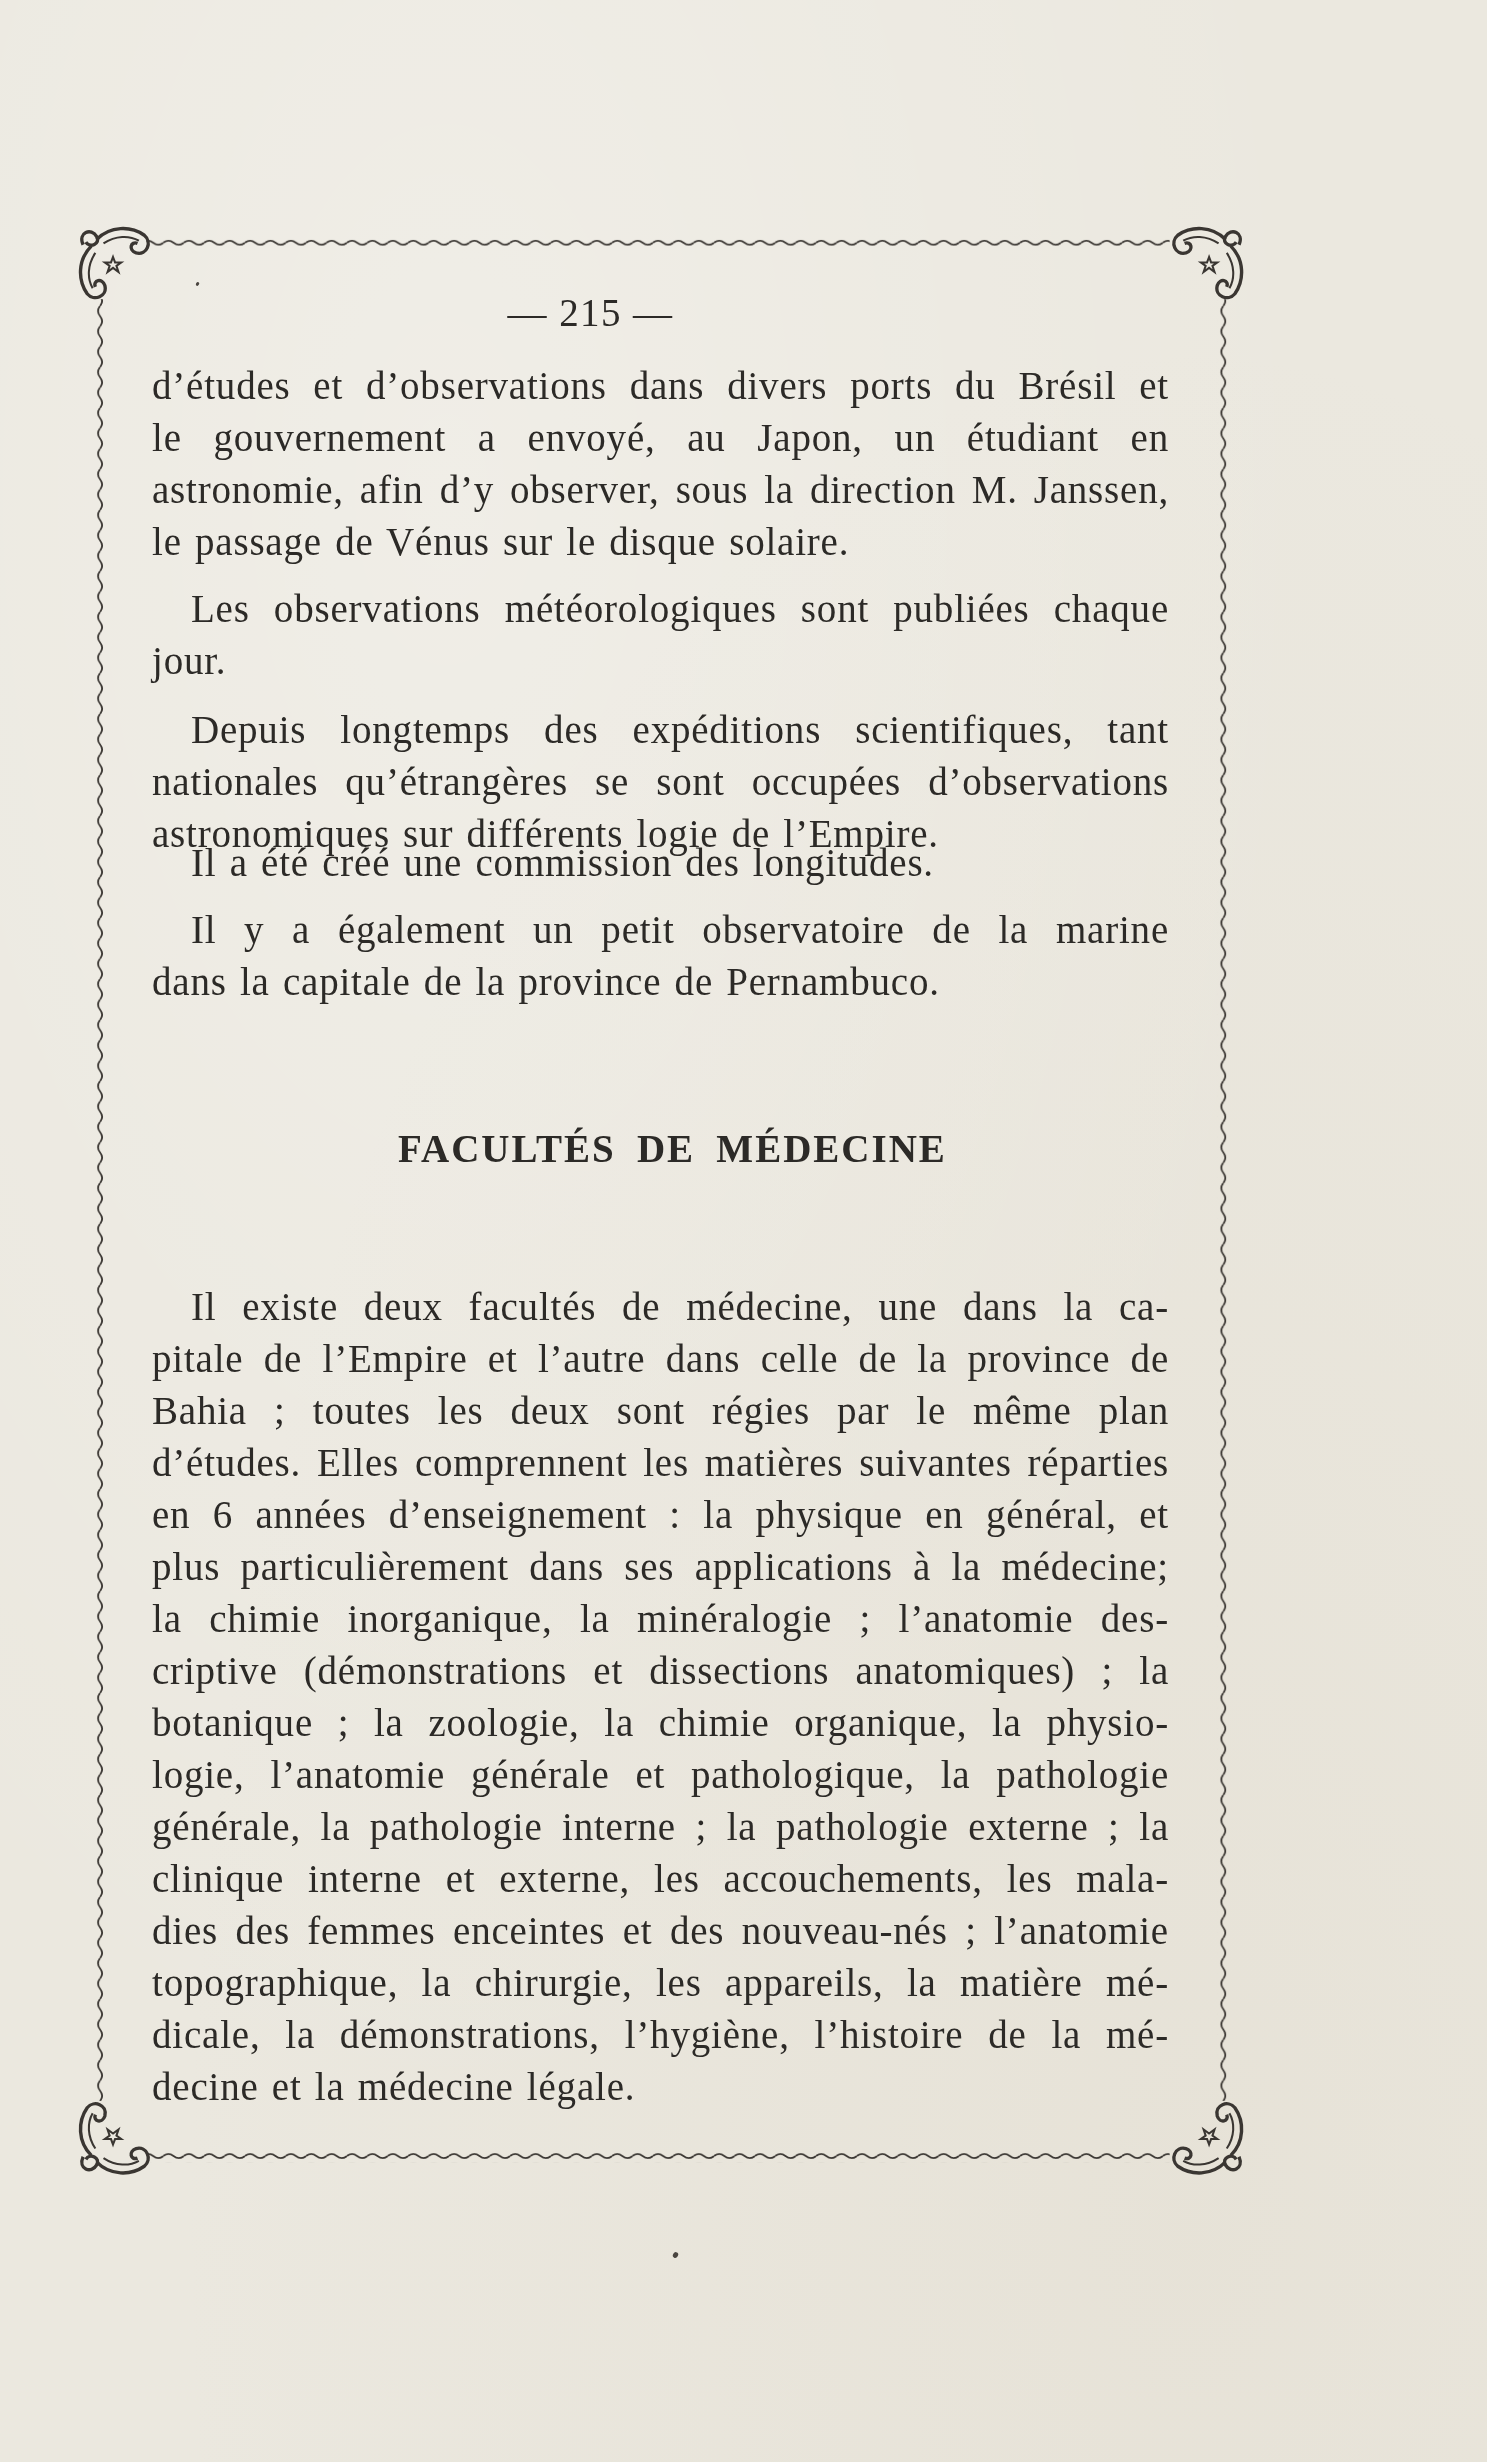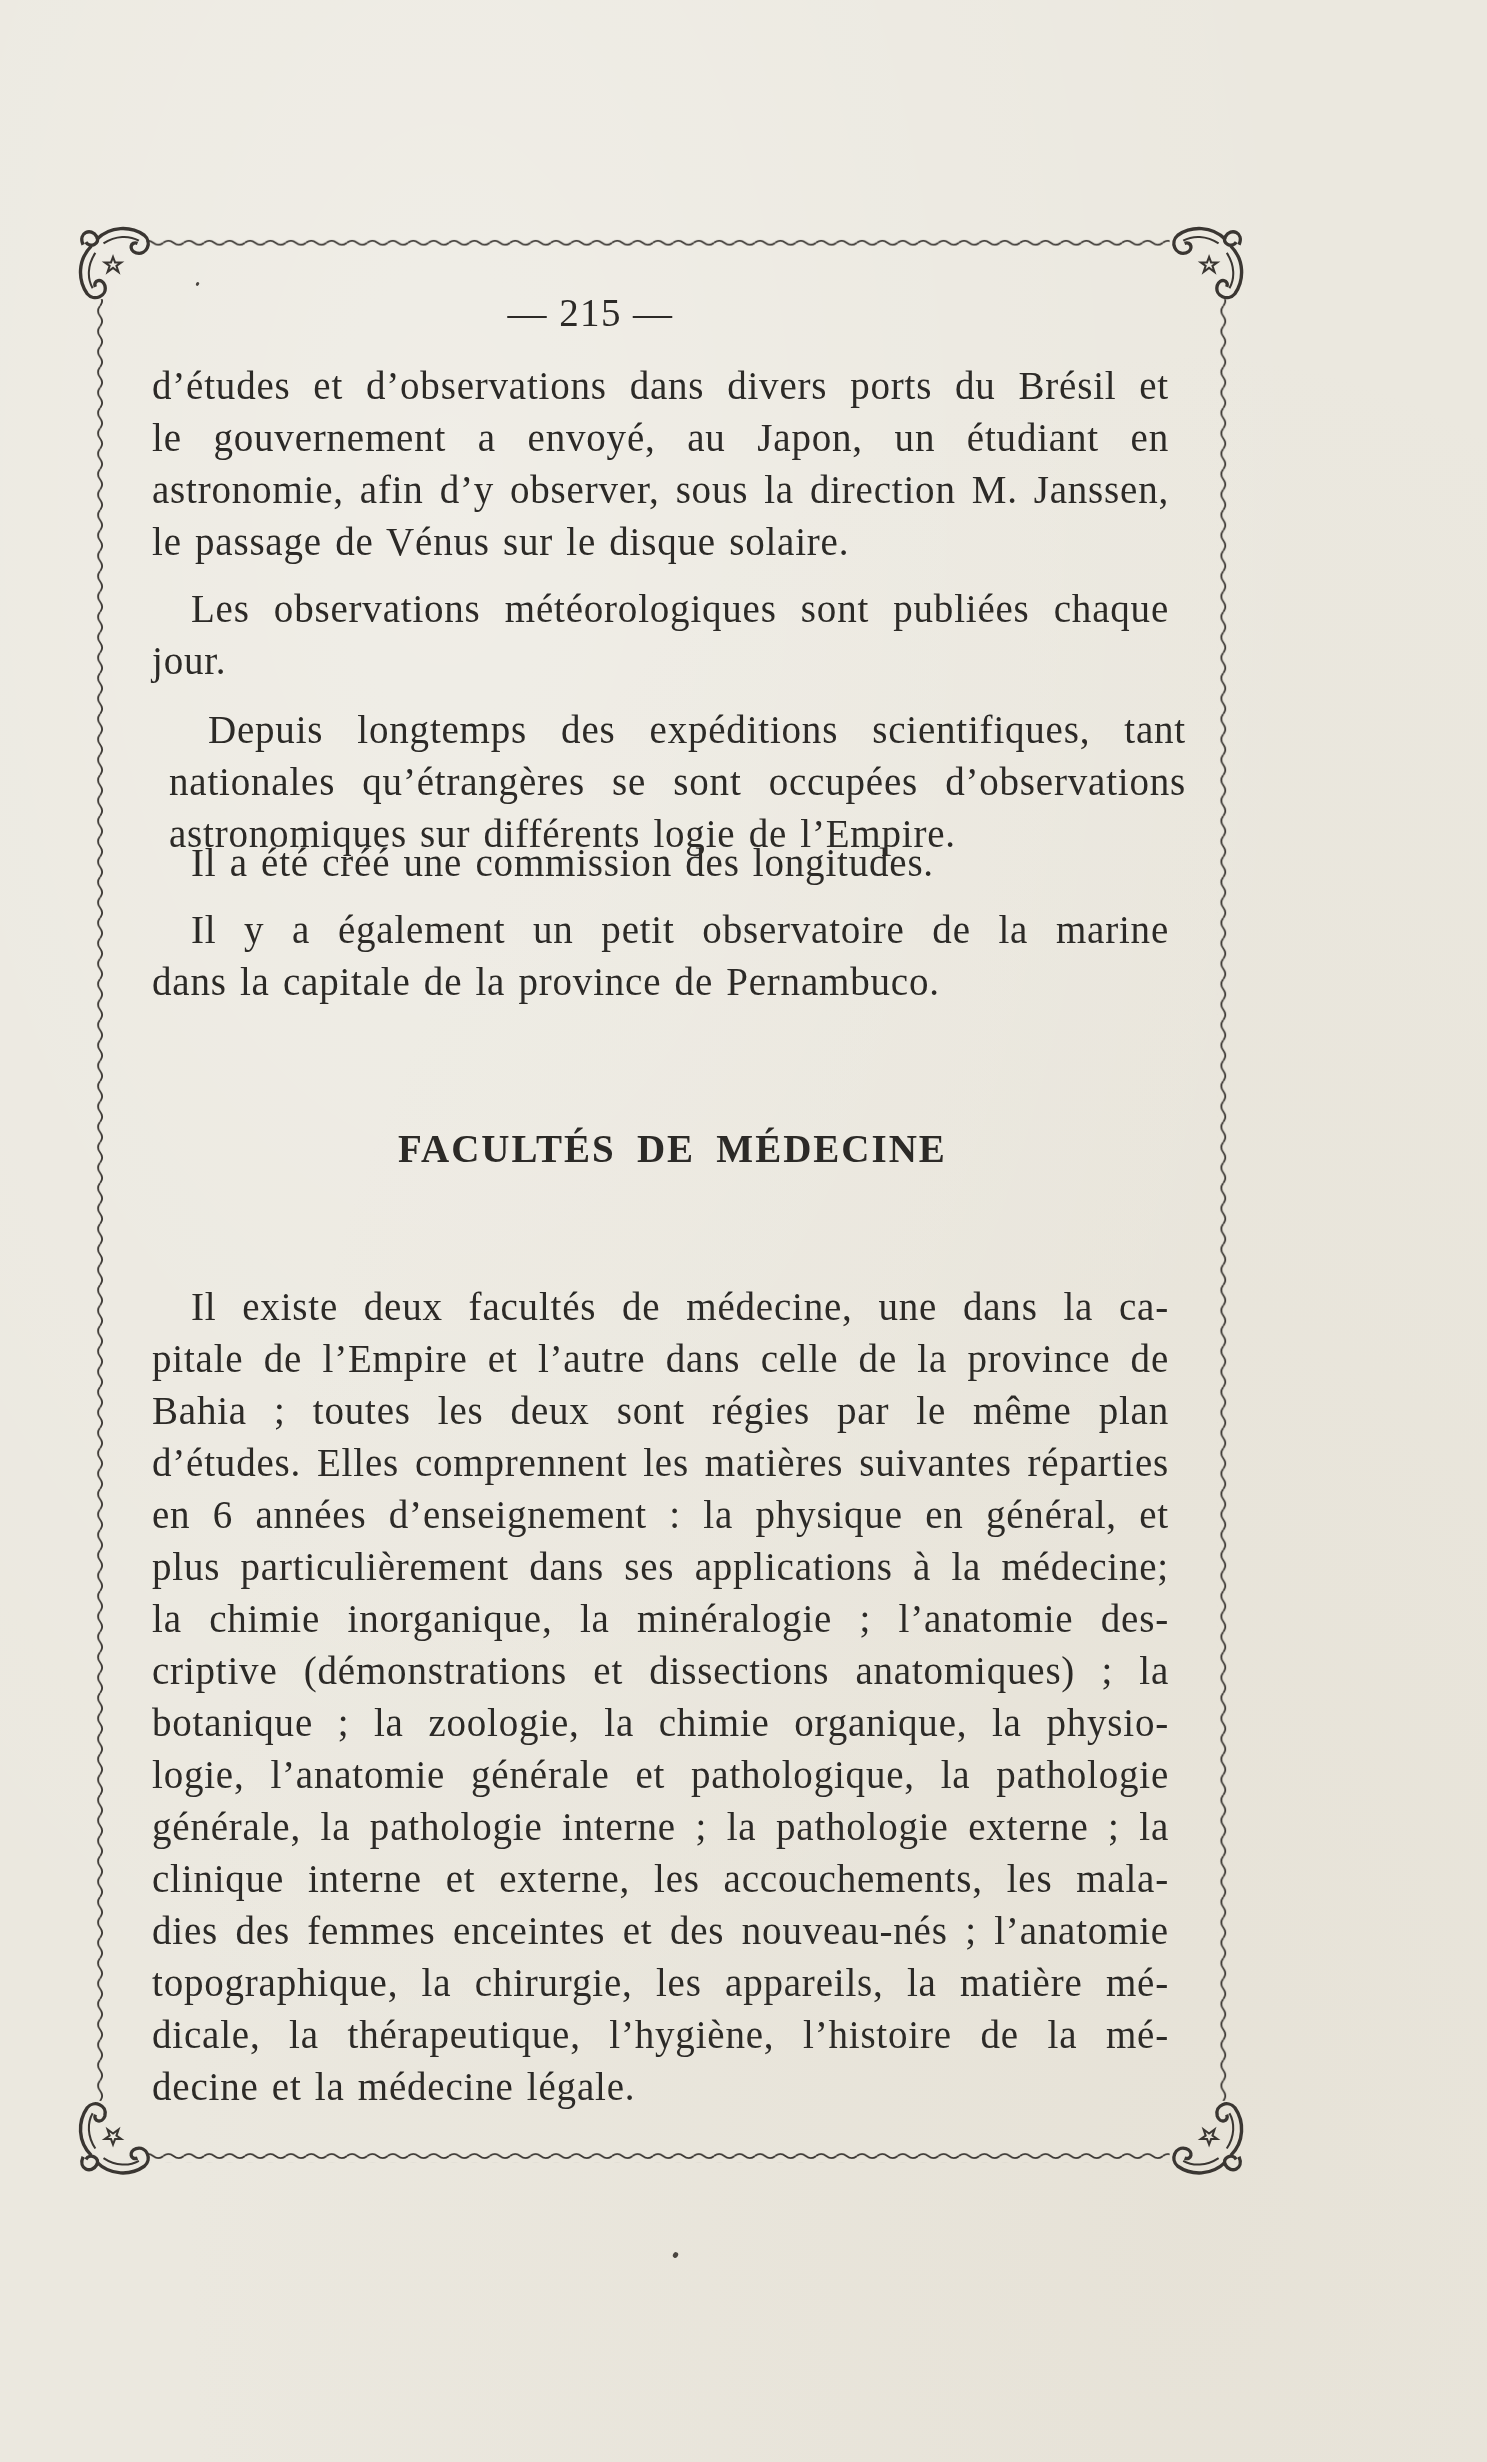--- a/index.html
+++ b/index.html
@@ -63,21 +63,21 @@
     height: 52px;
   }
   .line.last {
     text-align-last: left;
   }
   .indent {
     padding-left: 39px;
   }
   .p1 { top: 360px; }
   .p2 { top: 583px; }
-  .p3 { top: 704px; margin-left: 17px; }
+  .p3 { top: 704px; }
   .p4 { top: 837px; }
   .p5 { top: 904px; }
   .heading {
     position: absolute;
     left: 0;
     width: 1488px;
     top: 1122px;
     text-align: center;
     font-size: 39px;
     line-height: 54px;
@@ -173,21 +173,21 @@
     <span class="line">en 6 années d’enseignement : la physique en général, et</span>
     <span class="line">plus particulièrement dans ses applications à la médecine;</span>
     <span class="line">la chimie inorganique, la minéralogie ; l’anatomie des-</span>
     <span class="line">criptive (démonstrations et dissections anatomiques) ; la</span>
     <span class="line">botanique ; la zoologie, la chimie organique, la physio-</span>
     <span class="line">logie, l’anatomie générale et pathologique, la pathologie</span>
     <span class="line">générale, la pathologie interne ; la pathologie externe ; la</span>
     <span class="line">clinique interne et externe, les accouchements, les mala-</span>
     <span class="line">dies des femmes enceintes et des nouveau-nés ; l’anatomie</span>
     <span class="line">topographique, la chirurgie, les appareils, la matière mé-</span>
-    <span class="line">dicale, la thérapeutique, l’hygiène, l’histoire de la mé-</span>
+    <span class="line">dicale, la démonstrations, l’hygiène, l’histoire de la mé-</span>
     <span class="line last">decine et la médecine légale.</span>
   </div>
 
   <div class="speck" style="left:673px; top:2252px;"></div>
   <div class="speck" style="left:196px; top:282px; width:3.4px; height:4.1px;"></div>
 
 </div>
 
 
 </body></html>

